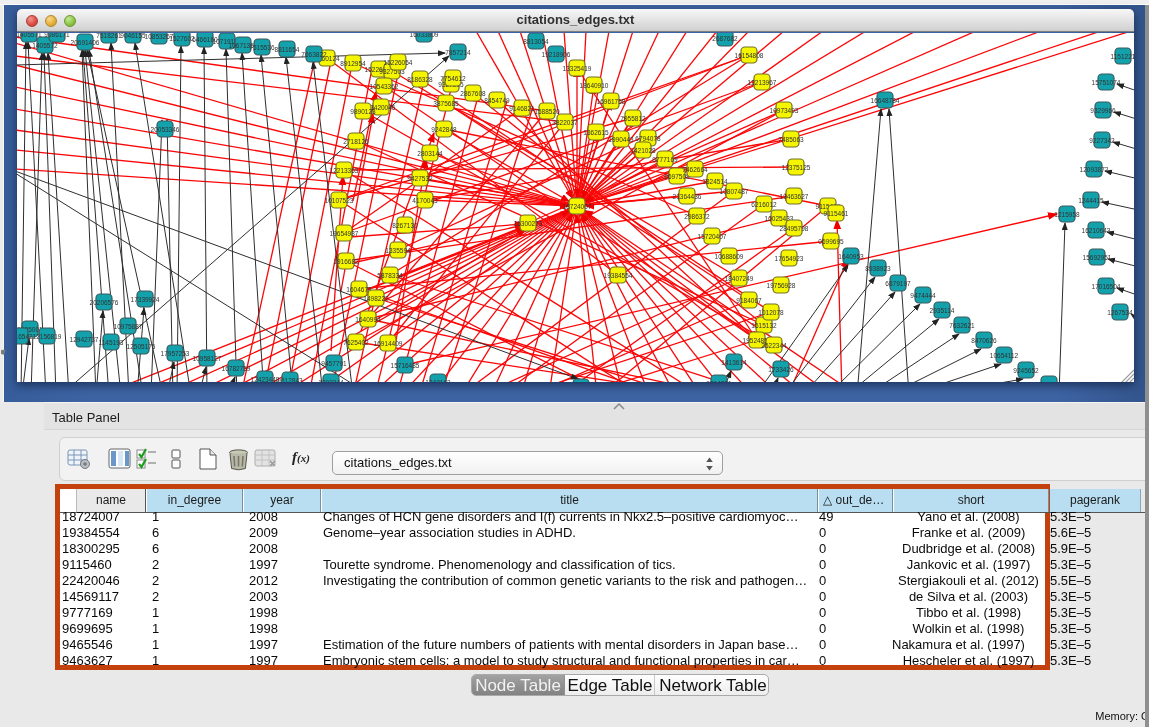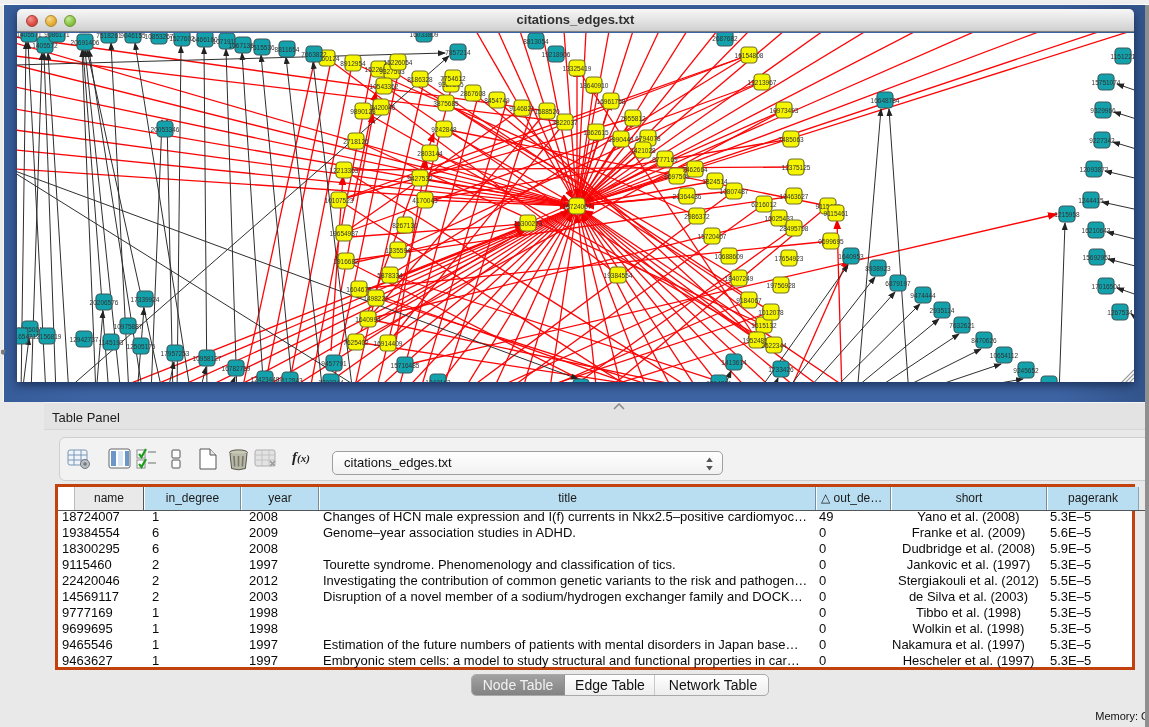--- a/index.html
+++ b/index.html
@@ -17,31 +17,31 @@
 .light { position:absolute; top:6px; width:12px; height:12px; border-radius:50%; }
 #canvas { position:absolute; left:0; top:24px; width:1117px; height:349px; background:#fff; overflow:hidden; }
 #tpanel { position:absolute; left:16px; top:402px; width:1149px; height:325px; background:#e9e9e9;margin-left:28px; }
 #tphead { position:absolute; left:0; top:0; width:1149px; height:28px; background:#e3e3e3;
   border-top:1px solid #f5f5f5; border-bottom:1px solid #d6d6d6; }
 #tphead .lbl { position:absolute; left:8px; top:7px; font-size:13px; color:#1c1c1c; }
 #toolbar { position:absolute; left:15px; top:35px; width:1121px; height:44px; background:#f2f2f2;
   border:1px solid #cfcfcf; border-radius:6px; }
 #combo { position:absolute; left:272px; top:13px; width:391px; height:24px; background:linear-gradient(#fff,#f1f1f1);
   border:1px solid #9f9f9f; border-radius:5px; font-size:13px; color:#111; line-height:22px; padding-left:11px; }
-#tablebox { position:absolute; left:11px; top:82px; width:1080px; height:186px; background:#fff;
-  border:3px solid #c2410c; }
+#tablebox { position:absolute; left:11px; top:82px; width:995px; height:186px; background:#fff;
+  border:5px solid #c2410c; }
 .hcell { position:absolute; top:0; height:23px; background:#b9def1;
   border-right:1px solid #74909f; font-size:12px; color:#1a1a1a; text-align:center; line-height:23px; }
 #hdrline { position:absolute; left:0; top:23px; width:1123px; height:1px; background:#555; }
 .trow { position:absolute; left:0; width:1140px; height:16px; font-size:13px; color:#0a0a0a; }
 .trow span { position:absolute; top:0; white-space:nowrap; }
 #vscroll { position:absolute; left:1108px; top:24px; width:15px; height:159px; background:linear-gradient(90deg,#ececec,#fdfdfd 40%,#f4f4f4); }
 #vthumb { position:absolute; left:2px; top:0px; width:11px; height:21px; background:#b2b2b2; border-radius:6px; }
 #tabs { position:absolute; left:427px; top:272px; width:298px; height:22px; border:1px solid #a9a9a9; border-radius:5px;
-  background:linear-gradient(#fff,#ededed); font-size:14px; overflow:hidden; }
+  background:linear-gradient(#fff,#ededed); font-size:17px; overflow:hidden; }
 #tabs div { position:absolute; top:0; height:22px; line-height:21px; text-align:center; color:#111; }
 #seg1 { left:0; width:93px; background:linear-gradient(#a2a2a2,#7f7f7f); color:#f2f2f2 !important; border-right:1px solid #909090; }
 #seg2 { left:94px; width:89px; border-right:1px solid #c9c9c9; }
 #seg3 { left:184px; width:114px; }
 #mem { position:absolute; right:36px; top:308px; font-size:11px; color:#111; }
 #memdot { position:absolute; right:14px; top:306px; width:15px; height:15px; border-radius:50%;
   background:radial-gradient(circle at 35% 30%, #52d943, #2db525); border:1px solid #3c3c3c; }
 .icon { position:absolute; top:10px; }
 </style></head>
 <body>
@@ -630,21 +630,21 @@
     <div class="hcell" style="left:990px;width:91px;border-right:1px solid #8aa5b4">pagerank</div>
     <div id="hdrline"></div>
     <div id="vscroll">
         <div id="vthumb"></div>
       </div>
   </div>
 <div class="trow" style="top:107px">
       <span style="left:18px">18724007</span>
       <span style="left:108px">1</span>
       <span style="left:205px">2008</span>
-      <span style="left:279px">Changes of HCN male expression and I(f) currents in Nkx2.5–positive cardiomyoc…</span>
+      <span style="left:279px">Changes of HCN gene disorders and I(f) currents in Nkx2.5–positive cardiomyoc…</span>
       <span style="left:775px">49</span>
       <span style="left:848px;width:153px;text-align:center">Yano et al. (2008)</span>
       <span style="left:1006px">5.3E–5</span>
     </div>
 <div class="trow" style="top:123px">
       <span style="left:18px">19384554</span>
       <span style="left:108px">6</span>
       <span style="left:205px">2009</span>
       <span style="left:279px">Genome–year association studies in ADHD.</span>
       <span style="left:775px">0</span>
@@ -674,21 +674,20 @@
       <span style="left:205px">2012</span>
       <span style="left:279px">Investigating the contribution of common genetic variants to the risk and pathogen…</span>
       <span style="left:775px">0</span>
       <span style="left:848px;width:153px;text-align:center">Stergiakouli et al. (2012)</span>
       <span style="left:1006px">5.5E–5</span>
     </div>
 <div class="trow" style="top:187px">
       <span style="left:18px">14569117</span>
       <span style="left:108px">2</span>
       <span style="left:205px">2003</span>
-      <span style="left:279px">Disruption of a novel member of a sodium/hydrogen exchanger family and DOCK…</span>
       <span style="left:775px">0</span>
       <span style="left:848px;width:153px;text-align:center">de Silva et al. (2003)</span>
       <span style="left:1006px">5.3E–5</span>
     </div>
 <div class="trow" style="top:203px">
       <span style="left:18px">9777169</span>
       <span style="left:108px">1</span>
       <span style="left:205px">1998</span>
       <span style="left:775px">0</span>
       <span style="left:848px;width:153px;text-align:center">Tibbo et al. (1998)</span>

